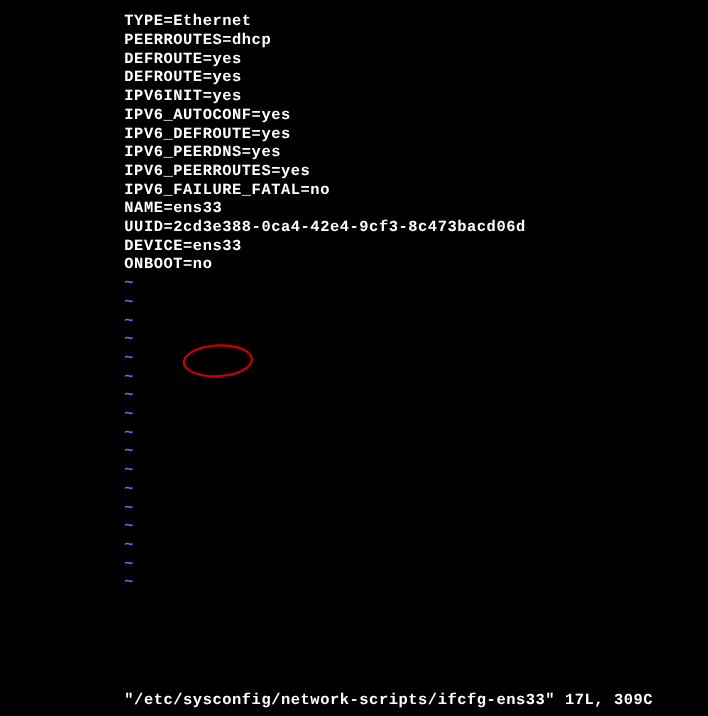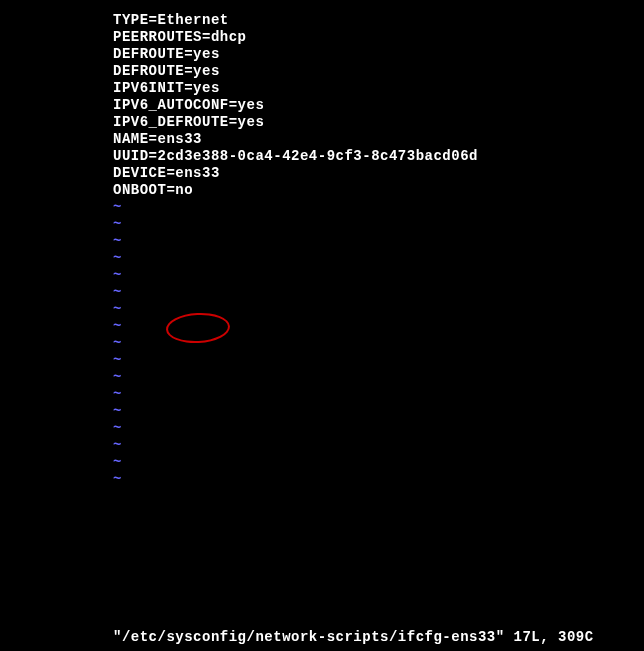--- a/index.html
+++ b/index.html
@@ -59,20 +59,23 @@
 <body>
 
 <div class="editor-container">
   <div class="config-line">TYPE=Ethernet</div>
   <div class="config-line">PEERROUTES=dhcp</div>
   <div class="config-line">DEFROUTE=yes</div>
   <div class="config-line">DEFROUTE=yes</div>
   <div class="config-line">IPV6INIT=yes</div>
   <div class="config-line">IPV6_AUTOCONF=yes</div>
   <div class="config-line">IPV6_DEFROUTE=yes</div>
+  <div class="config-line">IPV6_PEERDNS=yes</div>
+  <div class="config-line">IPV6_PEERROUTES=yes</div>
+  <div class="config-line">IPV6_FAILURE_FATAL=no</div>
   <div class="config-line">NAME=ens33</div>
   <div class="config-line">UUID=2cd3e388-0ca4-42e4-9cf3-8c473bacd06d</div>
   <div class="config-line">DEVICE=ens33</div>
   <div class="config-line">ONBOOT=no</div>
   <div class="tilde-line">~</div>
   <div class="tilde-line">~</div>
   <div class="tilde-line">~</div>
   <div class="tilde-line">~</div>
   <div class="tilde-line">~</div>
   <div class="tilde-line">~</div>

